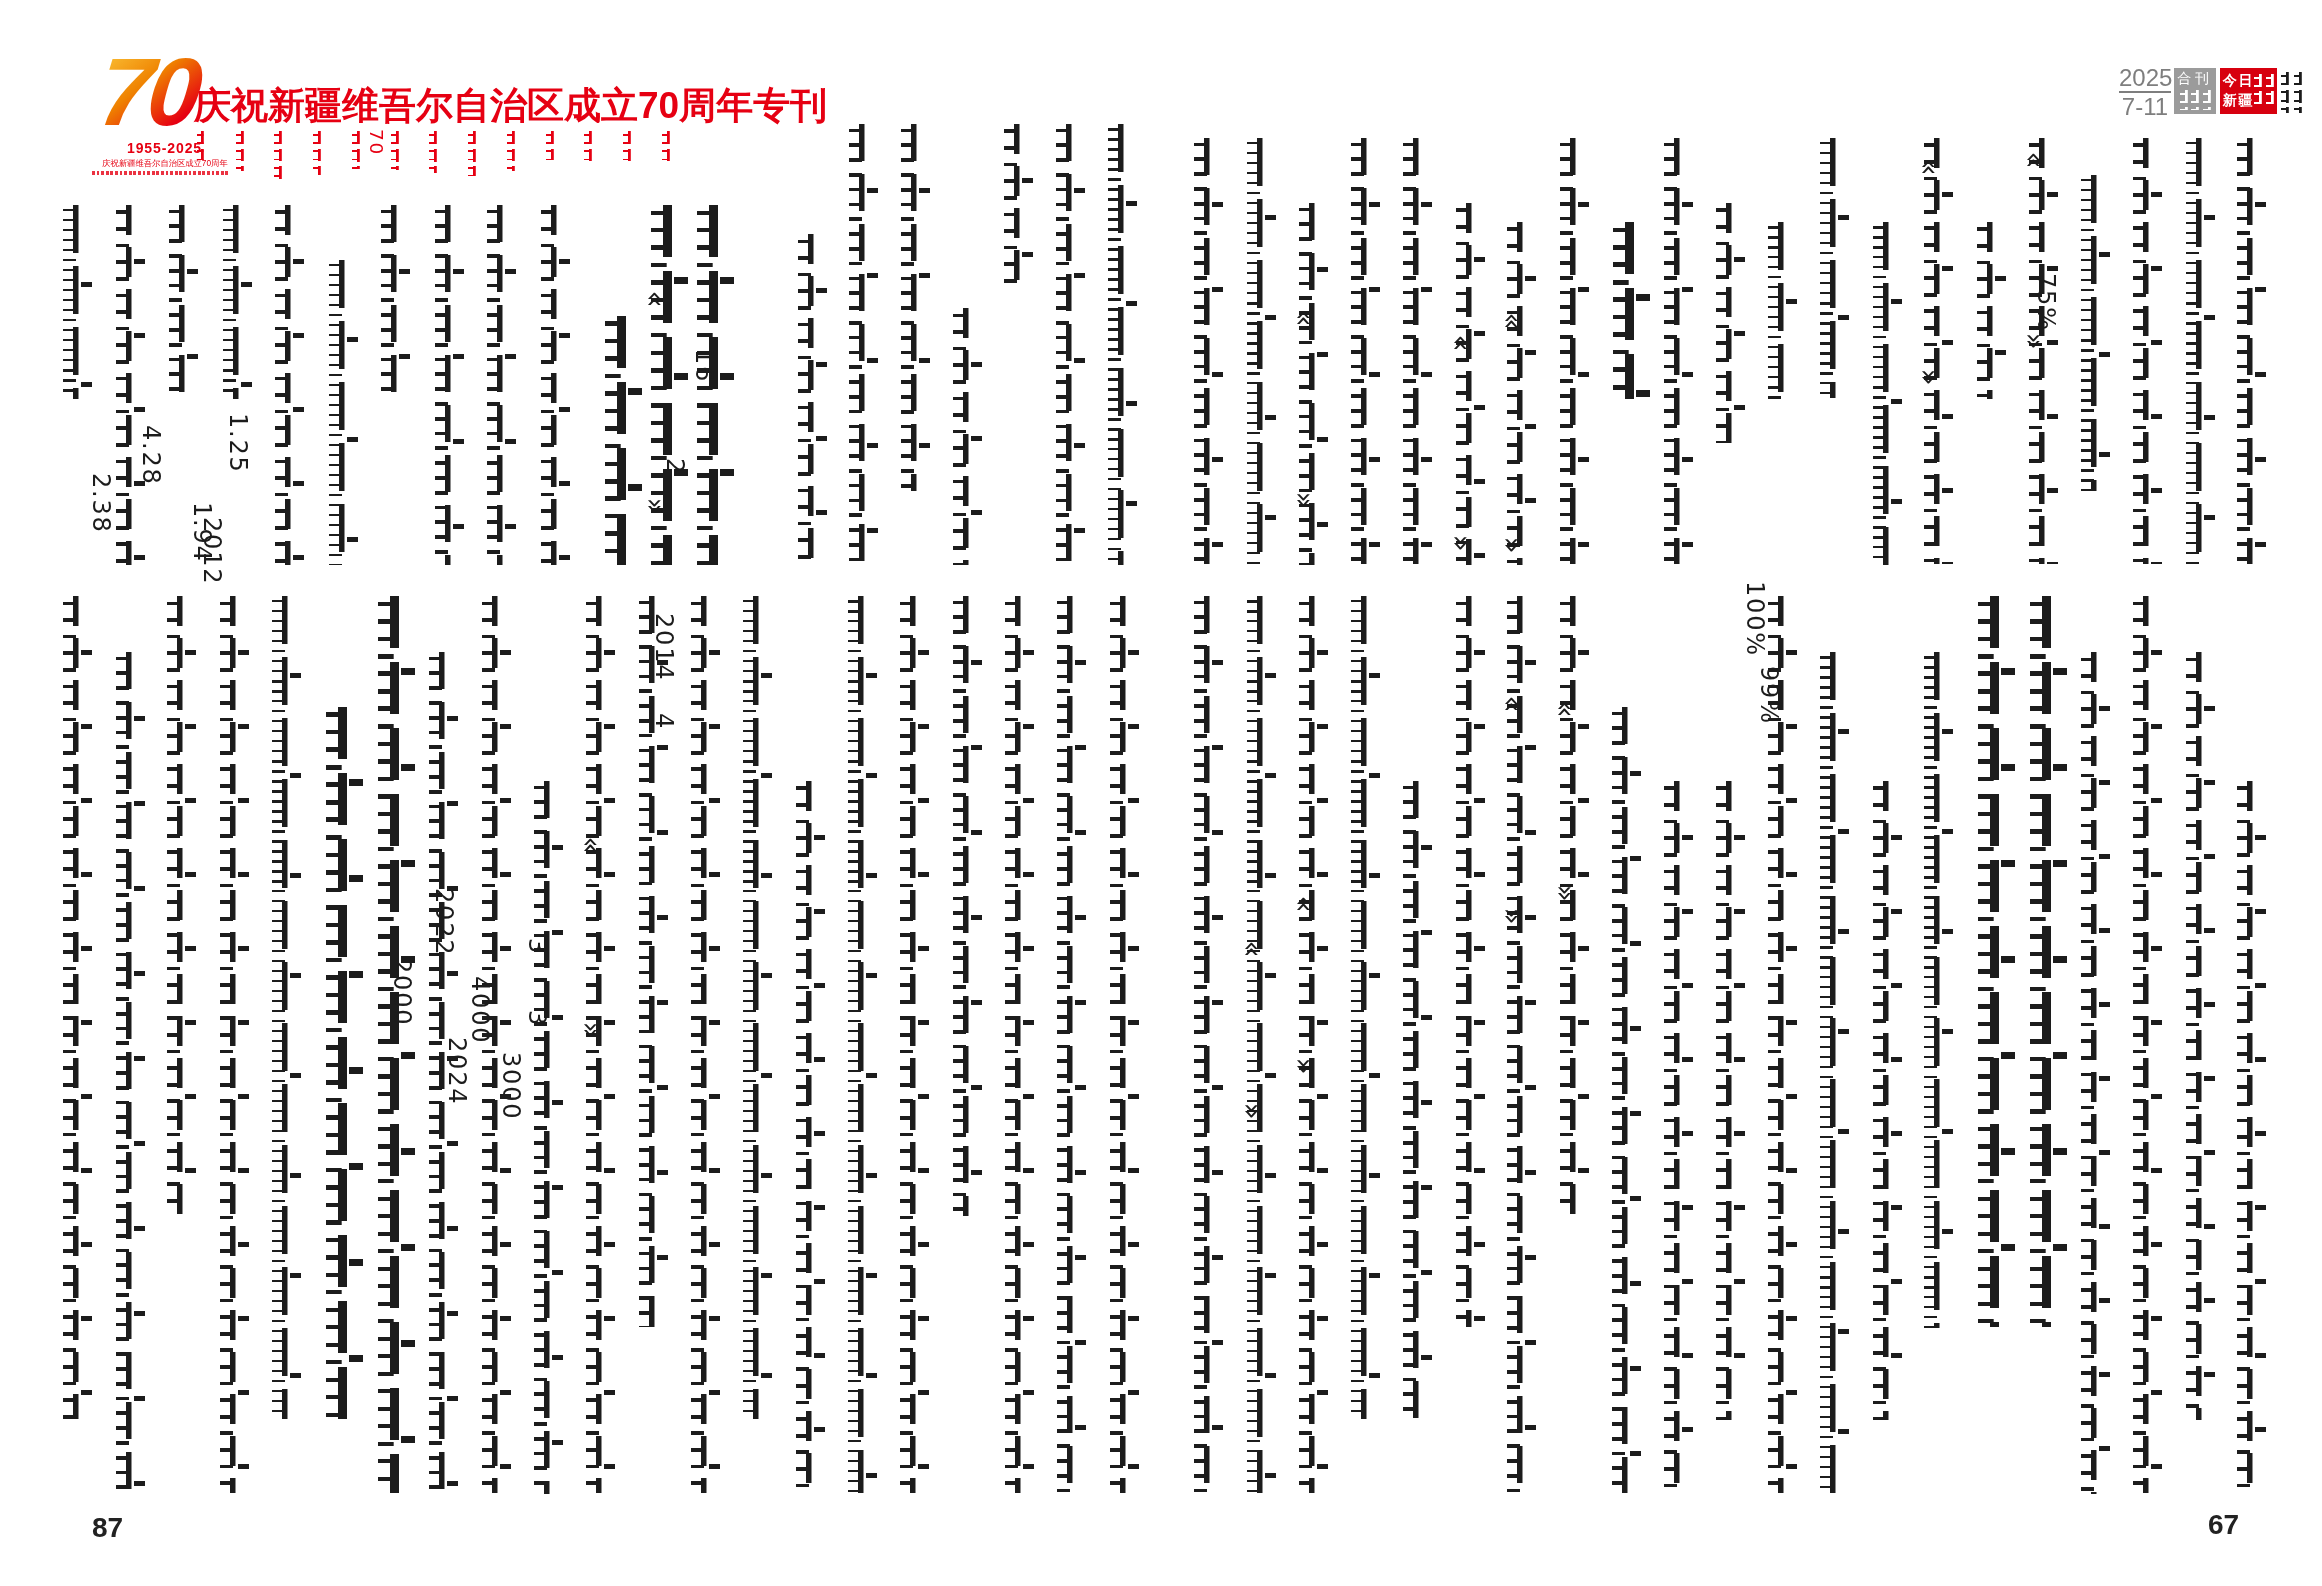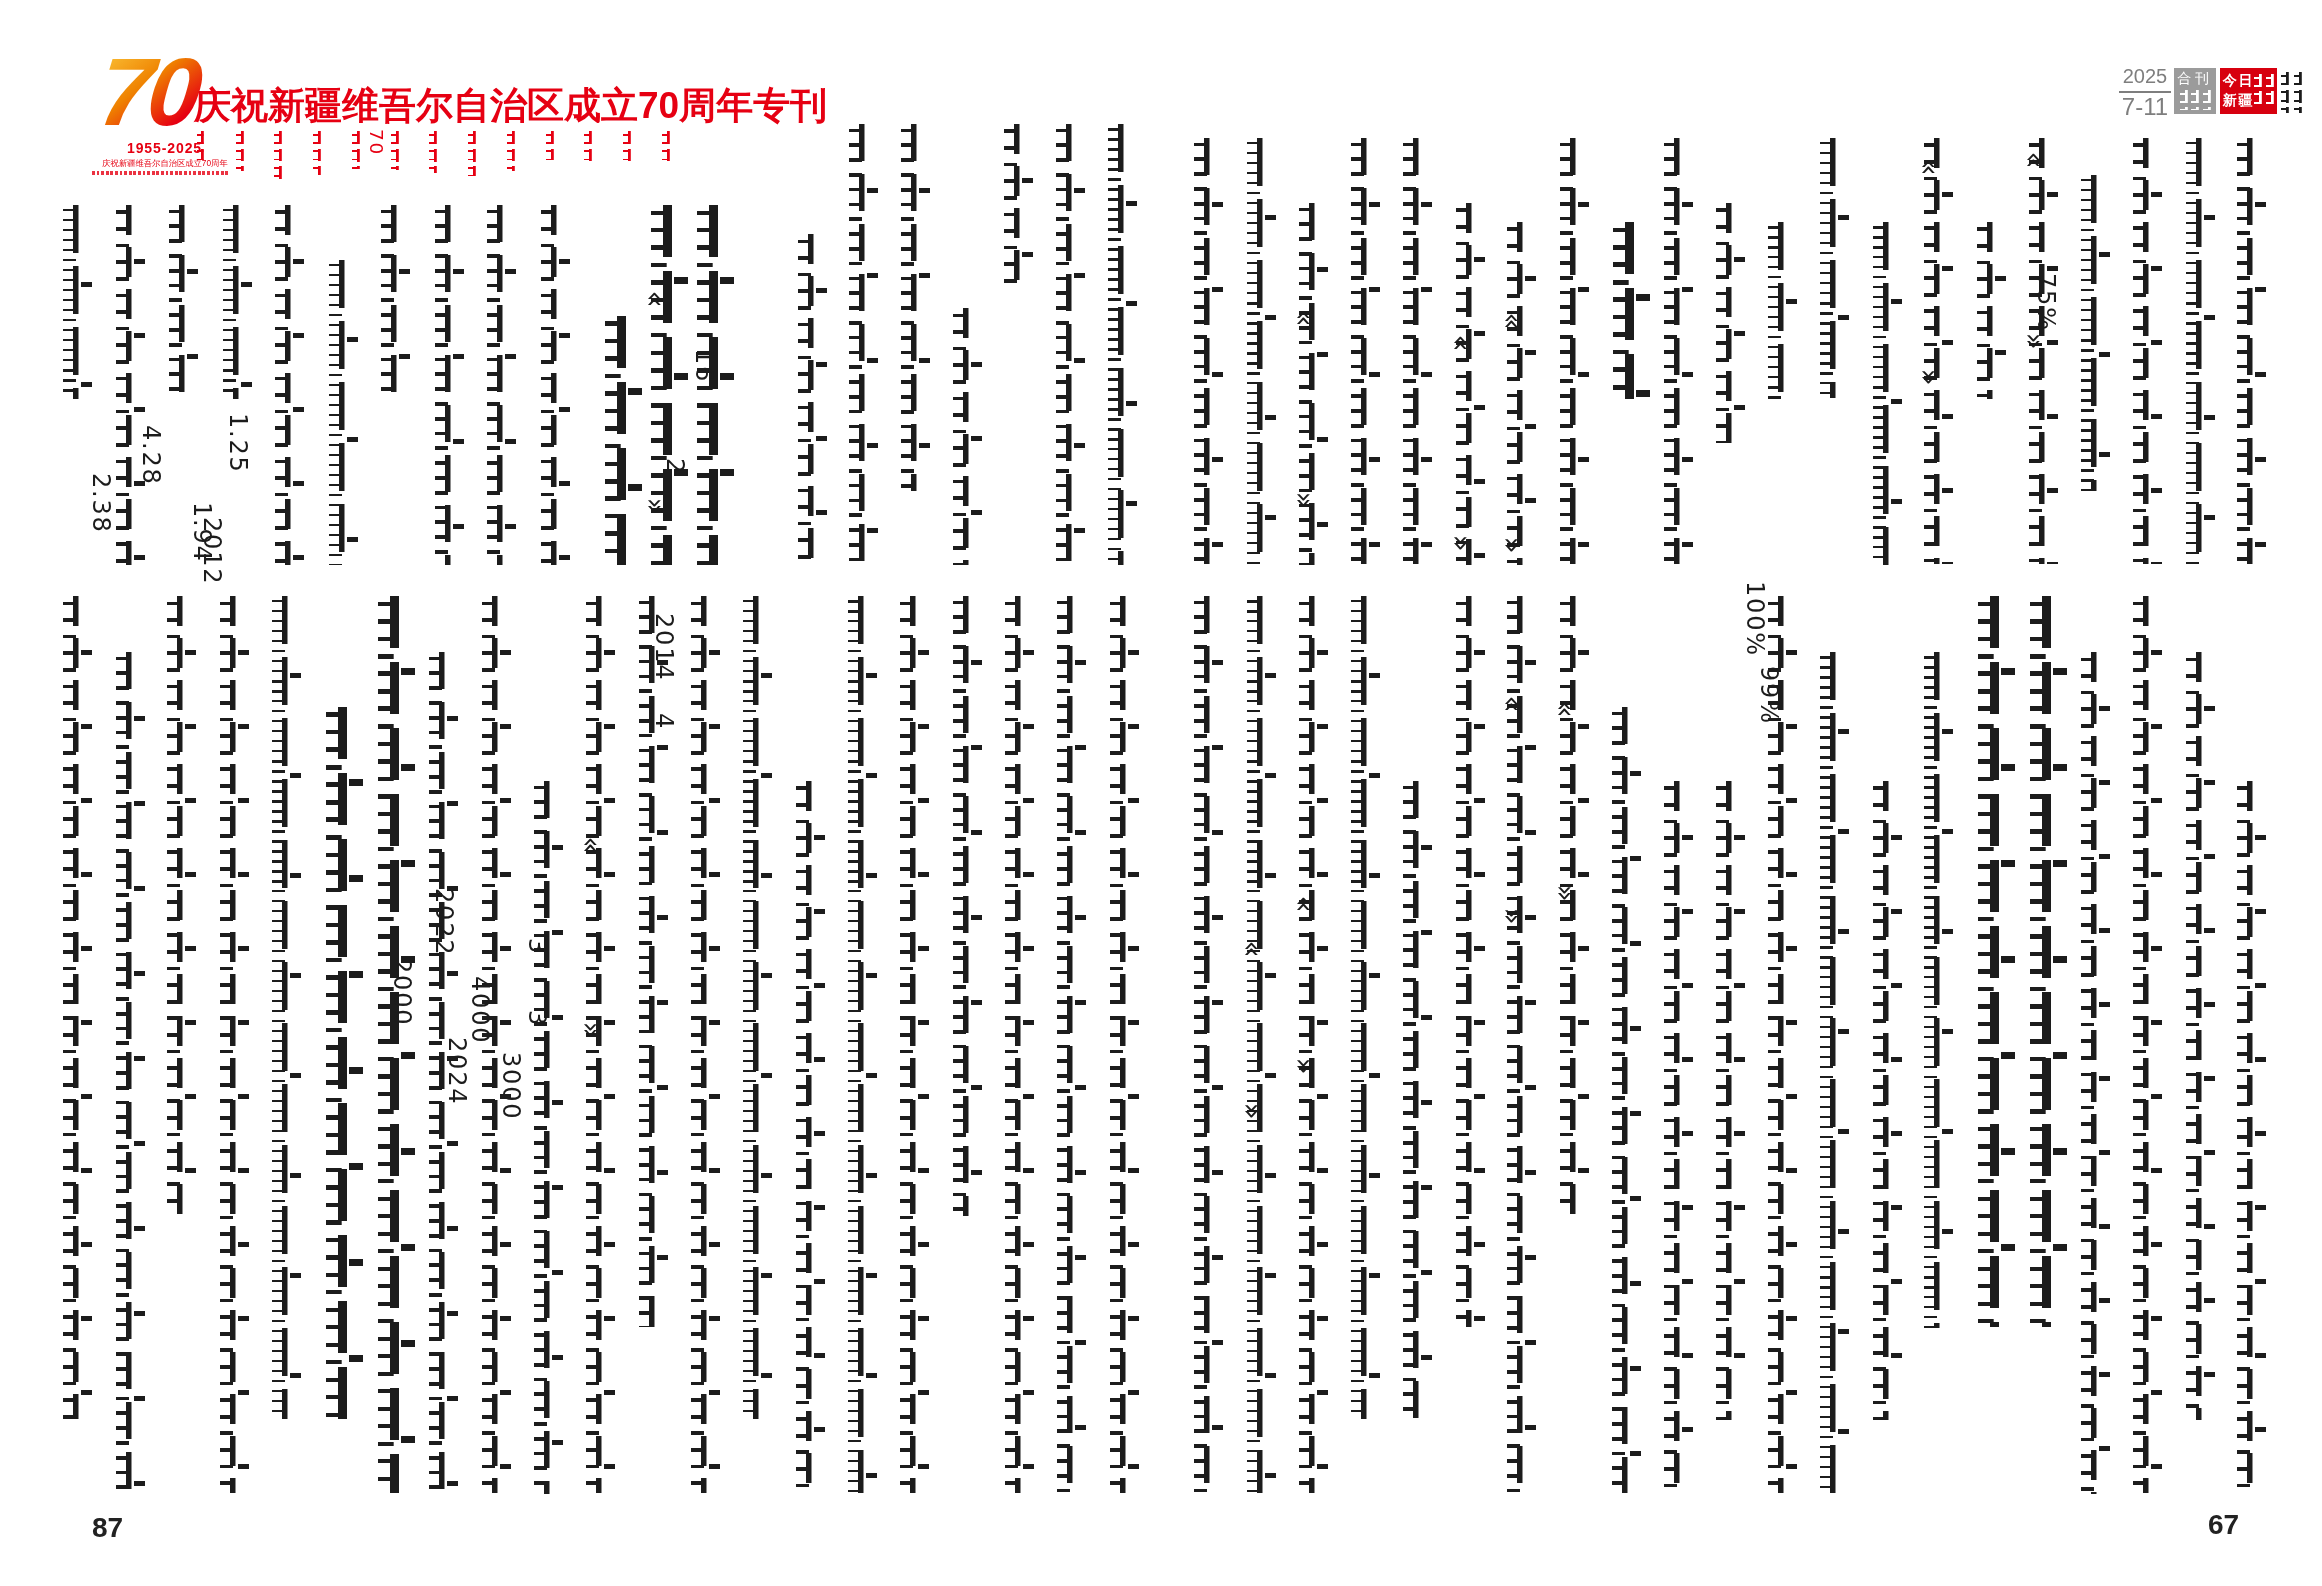--- a/index.html
+++ b/index.html
@@ -22,21 +22,21 @@
     color:var(--red);font-size:8.3px;line-height:1.1;white-space:nowrap;overflow:hidden;}
   #logoSloganSub{position:absolute;left:92px;top:171px;width:138px;height:3.7px;
     background:repeating-linear-gradient(to right,var(--red) 0 2.8px,transparent 2.8px 4.6px);opacity:.8;}
   #headerTitle{
     position:absolute;left:194px;top:81px;color:var(--red);
     font-size:37px;font-weight:700;letter-spacing:0px;white-space:nowrap;
   }
   #headerSubtitleBand{position:absolute;left:194px;top:129px;width:503px;height:54px;}
   
   #mastYear{position:absolute;left:2119px;top:66px;width:52px;text-align:center;
-    color:#7e7e7e;font-size:20px;line-height:1;}
+    color:#7e7e7e;font-size:24px;line-height:1;}
   #mastRule{position:absolute;left:2119px;top:91px;width:52px;height:1.8px;background:#7e7e7e;}
   #mastIssue{position:absolute;left:2119px;top:95px;width:52px;text-align:center;
     color:#7e7e7e;font-size:24px;line-height:1;}
   #mastGray{position:absolute;left:2174px;top:68px;width:42px;height:46px;background:#9b9b9b;}
   #mastGrayLabel{position:absolute;left:0;top:1.8px;width:42px;text-align:center;
     color:#fff;font-size:14px;letter-spacing:3.7px;white-space:nowrap;overflow:hidden;}
   #mastRed{position:absolute;left:2220px;top:68px;width:57px;height:46px;background:#d7000f;}
   .mastRedName{position:absolute;left:2.8px;color:#fff;font-size:14px;font-weight:700;
     letter-spacing:1.8px;white-space:nowrap;}
   

